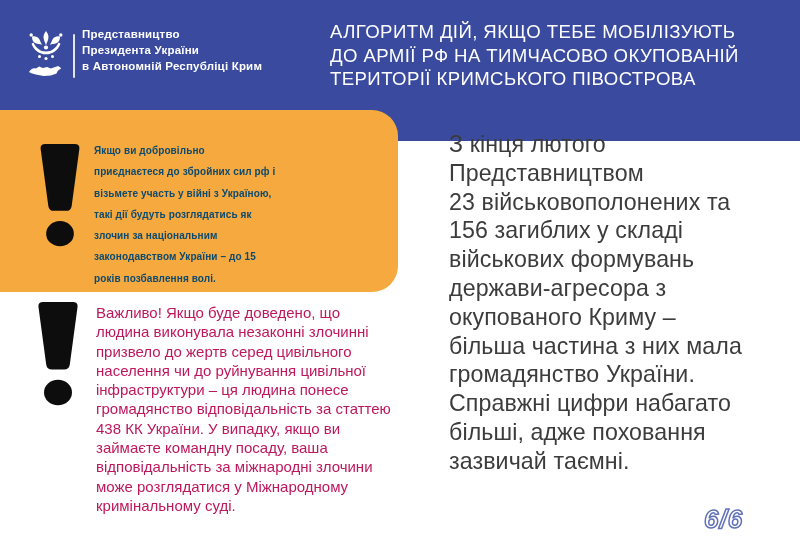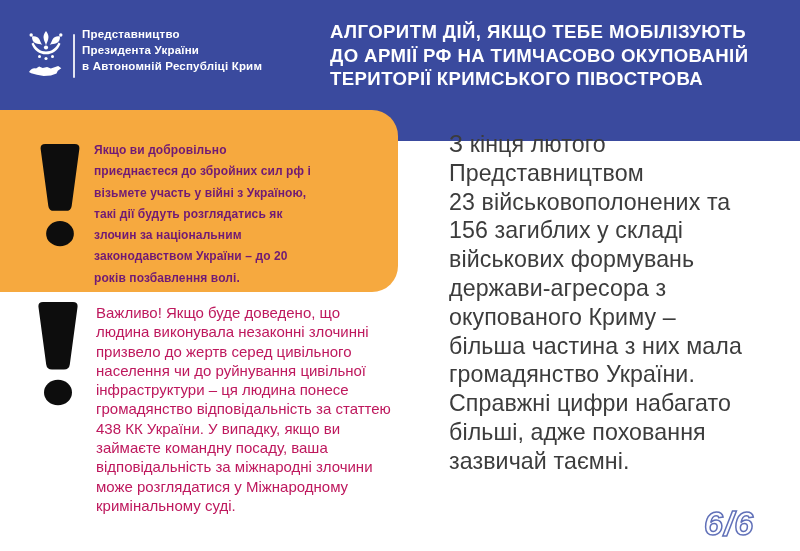--- a/index.html
+++ b/index.html
@@ -19,47 +19,47 @@
     position:absolute;left:73px;top:34px;width:2px;height:44px;
     background:rgba(255,255,255,.85);border-radius:1px;
   }
   .brand-text{
     position:absolute;left:82px;top:27px;
     color:#ffffff;font-size:11.5px;line-height:15.9px;
     font-weight:700;letter-spacing:.2px;
   }
   .title{
     position:absolute;left:330px;top:20px;width:462px;
-    color:#ffffff;font-weight:700;font-size:18.6px;line-height:23.6px;
+    color:#ffffff;font-weight:400;font-size:18.6px;line-height:23.6px;
     letter-spacing:.4px;
   }
   .warning-card{
     position:absolute;left:0;top:110px;width:398px;height:182px;
     background:#F6A93F;border-radius:0 26px 26px 0;
   }
   .excl{position:absolute;}
   .excl-card{left:40px;top:34px;width:40px;height:103px;}
   .excl-note{position:absolute;left:38px;top:301px;width:40px;height:106px;}
   .warning-text{
     position:absolute;left:94px;top:30px;width:300px;
-    color:#701a75;font-weight:700;font-size:12px;line-height:21.3px;
+    color:#0c4a6e;font-weight:700;font-size:10px;line-height:21.3px;
     letter-spacing:.1px;
   }
   .note-text{
     position:absolute;left:96px;top:303px;width:330px;
     color:#be185d;font-weight:400;font-size:15px;line-height:19.3px;
   }
   .right-col{
     position:absolute;left:449px;top:130px;width:345px;
     color:#3C3C3C;font-weight:400;font-size:23.2px;line-height:28.8px;
     letter-spacing:.1px;
   }
   .page-indicator{
     position:absolute;left:704px;top:504px;
-    font-size:34px;font-style:italic;font-weight:700;letter-spacing:1px;
+    font-size:26px;font-style:italic;font-weight:700;letter-spacing:1px;
     color:#fdfdff;
     -webkit-text-stroke:1.5px #6070B8;
   }
   .ln{white-space:nowrap;}
 </style>
 </head>
 <body>
 
 <div class="header">
   <svg class="emblem" viewBox="0 0 40 52" xmlns="http://www.w3.org/2000/svg">
@@ -94,21 +94,21 @@
   <svg class="excl excl-card" viewBox="0 0 40 104" xmlns="http://www.w3.org/2000/svg">
     <path fill="#0d0d0d" d="M5 0 L35 0 Q40.2 0 39.5 5.2 L31.8 62.5 Q31.1 67.5 26 67.5 L14 67.5 Q8.9 67.5 8.2 62.5 L0.5 5.2 Q-0.2 0 5 0 Z"></path>
     <ellipse fill="#0d0d0d" cx="20" cy="90.5" rx="14" ry="12.8"></ellipse>
   </svg>
   <div class="warning-text">
     <div class="ln">Якщо ви добровільно</div>
     <div class="ln">приєднаєтеся до збройних сил рф і</div>
     <div class="ln">візьмете участь у війні з Україною,</div>
     <div class="ln">такі дії будуть розглядатись як</div>
     <div class="ln">злочин за національним</div>
-    <div class="ln">законодавством України – до 20</div>
+    <div class="ln">законодавством України – до 15</div>
     <div class="ln">років позбавлення волі.</div>
   </div>
 </div>
 
 <svg class="excl-note" viewBox="0 0 40 104" xmlns="http://www.w3.org/2000/svg">
   <path fill="#0d0d0d" d="M5 0 L35 0 Q40.2 0 39.5 5.2 L31.8 62.5 Q31.1 67.5 26 67.5 L14 67.5 Q8.9 67.5 8.2 62.5 L0.5 5.2 Q-0.2 0 5 0 Z"></path>
   <ellipse fill="#0d0d0d" cx="20" cy="90.5" rx="14" ry="12.8"></ellipse>
 </svg>
 <div class="note-text">
   <div class="ln">Важливо! Якщо буде доведено, що</div>

